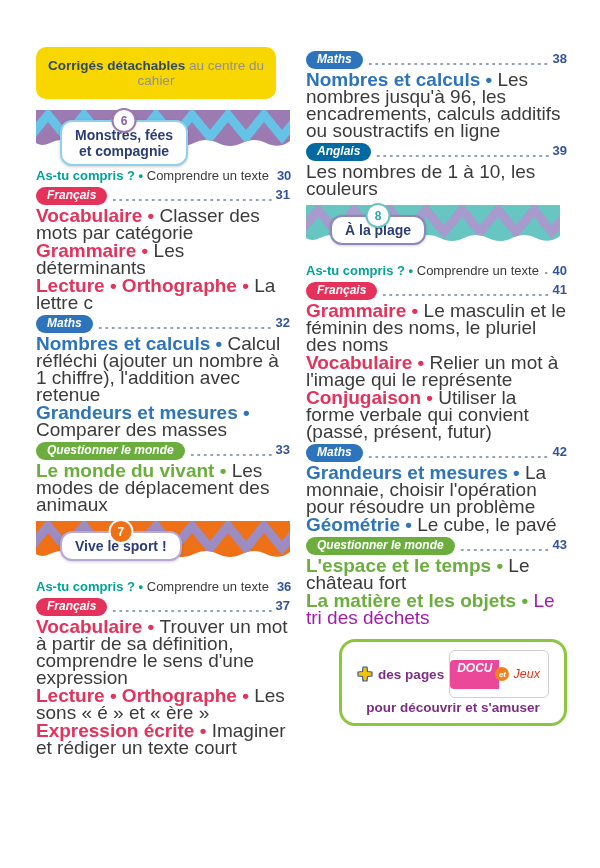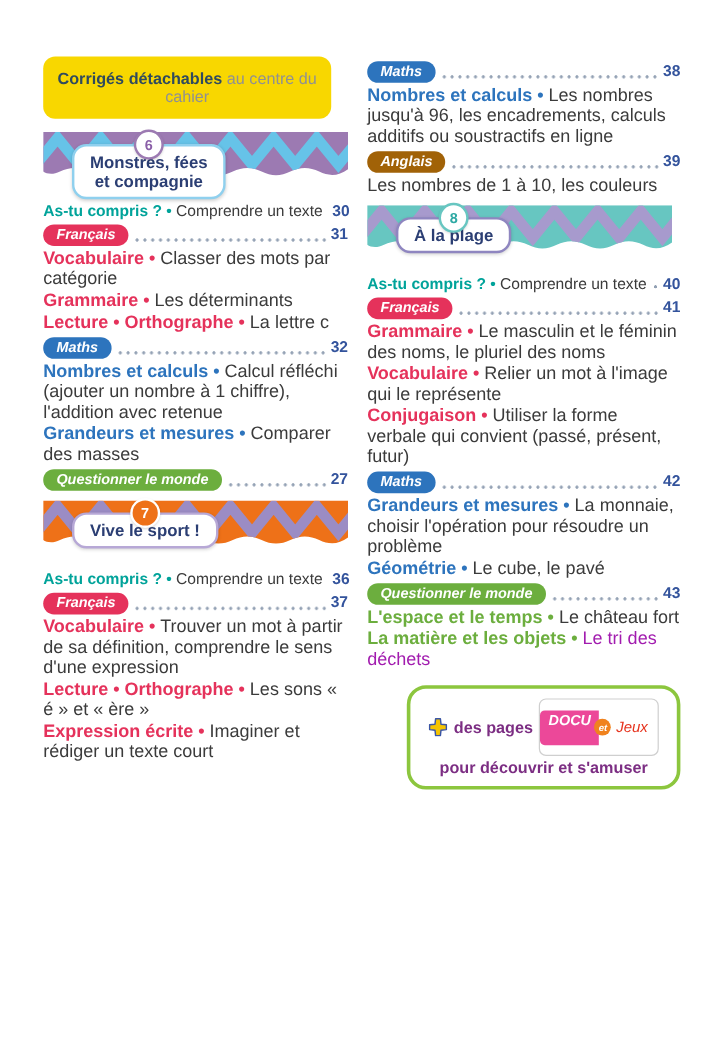--- a/index.html
+++ b/index.html
@@ -25,21 +25,21 @@
           font-size:12px;font-weight:bold;background:#fff;z-index:2;box-shadow:0 1px 2px rgba(0,0,0,.15);}
 
   .row{display:flex;align-items:baseline;margin:4px 0 2px;}
   .entry-text{white-space:nowrap;font-size:13px;}
   .pill{font-style:italic;font-weight:bold;color:#fff;font-size:12px;padding:1px 11px 3px;
         border-radius:10px;white-space:nowrap;}
   .dots{flex:1;align-self:flex-end;height:10px;margin:0 4px;
         background-image:radial-gradient(circle,#93a1b4 1.1px,transparent 1.5px);
         background-size:6.5px 6px;background-position:0 55%;background-repeat:repeat-x;}
   .page-num{font-weight:bold;color:#33539c;font-size:13px;}
-  .item{font-size:15px;line-height:17px;margin:1px 0;color:#3b3b3b;}
+  .item{font-size:19px;line-height:17px;margin:1px 0;color:#3b3b3b;}
   .seg{font-weight:bold;}
 
   .badge{width:212px;margin:13px 0 0 auto;border:3px solid #8cc63e;border-radius:16px;
          background:#fff;padding:8px 5px;text-align:center;color:#7c2e83;font-weight:bold;font-size:13.5px;}
   .badge-line1{display:flex;align-items:center;justify-content:center;gap:5px;margin-bottom:2px;}
   .logo{display:inline-flex;align-items:center;border:1.5px solid #cfcfcf;border-radius:6px;background:#fff;}
   .logo-docu{background:#ec4899;color:#fff;font-style:italic;font-weight:bold;padding:1px 7px 14px;
              border-radius:4px 0 0 4px;font-size:12px;}
   .logo-et{width:14px;height:14px;border-radius:50%;background:#f0821e;color:#fff;font-size:8px;
            display:flex;align-items:center;justify-content:center;margin:16px -4px;z-index:1;font-style:italic;}
@@ -86,22 +86,23 @@
         <div class="row">
           <span class="pill" style="background: rgb(45, 116, 189);">Maths</span>
           <span class="dots"></span>
           <span class="page-num">32</span>
         </div>
         <div class="item"><span class="seg" style="color: rgb(45, 116, 189);">Nombres et calculs</span><span class="seg" style="color: rgb(45, 116, 189);"> • </span><span style="color: rgb(59, 59, 59);">Calcul réfléchi (ajouter un nombre à 1 chiffre), l'addition avec retenue</span></div>
         <div class="item"><span class="seg" style="color: rgb(45, 116, 189);">Grandeurs et mesures</span><span class="seg" style="color: rgb(45, 116, 189);"> • </span><span style="color: rgb(59, 59, 59);">Comparer des masses</span></div>
         <div class="row">
           <span class="pill" style="background: rgb(108, 174, 62);">Questionner le monde</span>
           <span class="dots"></span>
-          <span class="page-num">27</span>
-        </div>
+          <span class="page-num">33</span>
+        </div>
+        <div class="item"><span class="seg" style="color: rgb(108, 174, 62);">Le monde du vivant</span><span class="seg" style="color: rgb(108, 174, 62);"> • </span><span style="color: rgb(59, 59, 59);">Les modes de déplacement des animaux</span></div>
         <div class="chapter">
           <svg width="254" height="48" viewBox="0 0 254 48">
             <defs>
               <clipPath id="clip7">
                 <path d="M0,0 H254 V31 C246,37 238,37 230,33 C222,29 214,29 206,33 C198,37 190,37 182,33 C174,29 166,29 158,33 C150,37 142,37 134,33 C126,29 118,29 110,33 C102,37 94,37 86,33 C78,29 70,29 62,33 C54,37 46,37 38,33 C30,29 22,29 14,33 C8,36 3,35 0,33 Z"></path>
               </clipPath>
             </defs>
             <path d="M0,0 H254 V31 C246,37 238,37 230,33 C222,29 214,29 206,33 C198,37 190,37 182,33 C174,29 166,29 158,33 C150,37 142,37 134,33 C126,29 118,29 110,33 C102,37 94,37 86,33 C78,29 70,29 62,33 C54,37 46,37 38,33 C30,29 22,29 14,33 C8,36 3,35 0,33 Z" fill="#ee7118"></path>
             <polyline points="-6,27 12,5 30,27 48,5 66,27 84,5 102,27 120,5 138,27 156,5 174,27 192,5 210,27 228,5 246,27 264,5" fill="none" stroke="#9b8cc4" stroke-width="9" clip-path="url(#clip7)"></polyline>
           </svg>
@@ -128,21 +129,21 @@
 
   <div class="col col-right">
     <div id="right-blocks">
         <div class="row">
           <span class="pill" style="background: rgb(45, 116, 189);">Maths</span>
           <span class="dots"></span>
           <span class="page-num">38</span>
         </div>
         <div class="item"><span class="seg" style="color: rgb(45, 116, 189);">Nombres et calculs</span><span class="seg" style="color: rgb(45, 116, 189);"> • </span><span style="color: rgb(59, 59, 59);">Les nombres jusqu'à 96, les encadrements, calculs additifs ou soustractifs en ligne</span></div>
         <div class="row">
-          <span class="pill" style="background: #a16207;">Anglais</span>
+          <span class="pill" style="background: #0369a1;">Anglais</span>
           <span class="dots"></span>
           <span class="page-num">39</span>
         </div>
         <div class="item"><span style="color: rgb(59, 59, 59);">Les nombres de 1 à 10, les couleurs</span></div>
         <div class="chapter">
           <svg width="254" height="48" viewBox="0 0 254 48">
             <defs>
               <clipPath id="clip8">
                 <path d="M0,0 H254 V31 C246,37 238,37 230,33 C222,29 214,29 206,33 C198,37 190,37 182,33 C174,29 166,29 158,33 C150,37 142,37 134,33 C126,29 118,29 110,33 C102,37 94,37 86,33 C78,29 70,29 62,33 C54,37 46,37 38,33 C30,29 22,29 14,33 C8,36 3,35 0,33 Z"></path>
               </clipPath>

